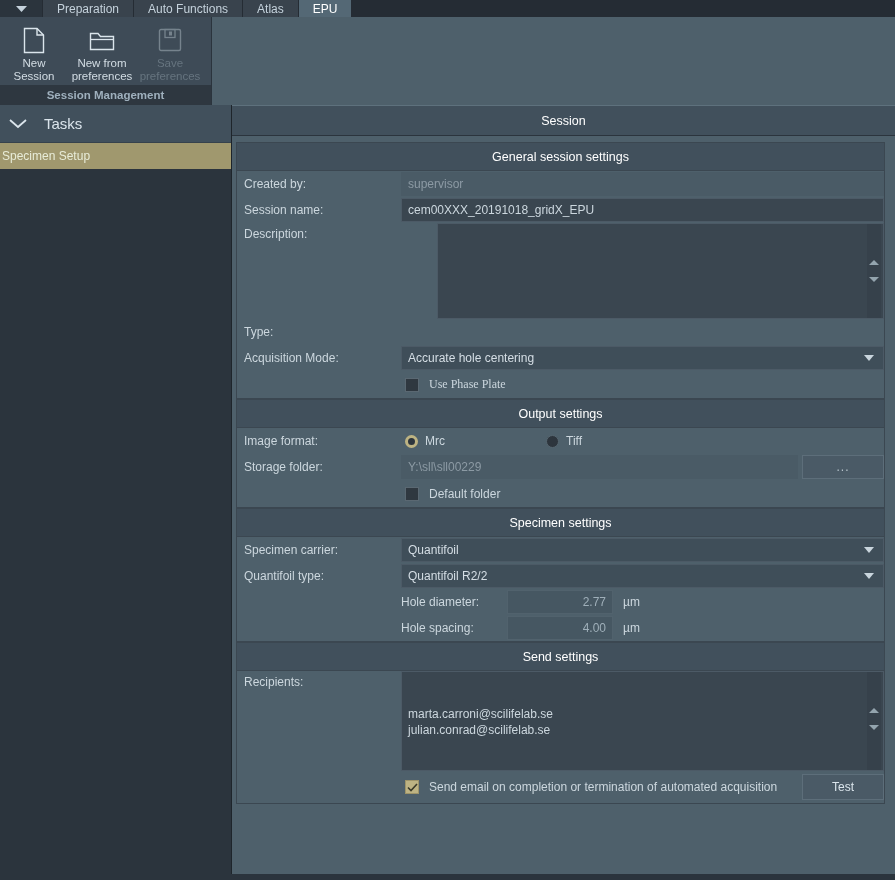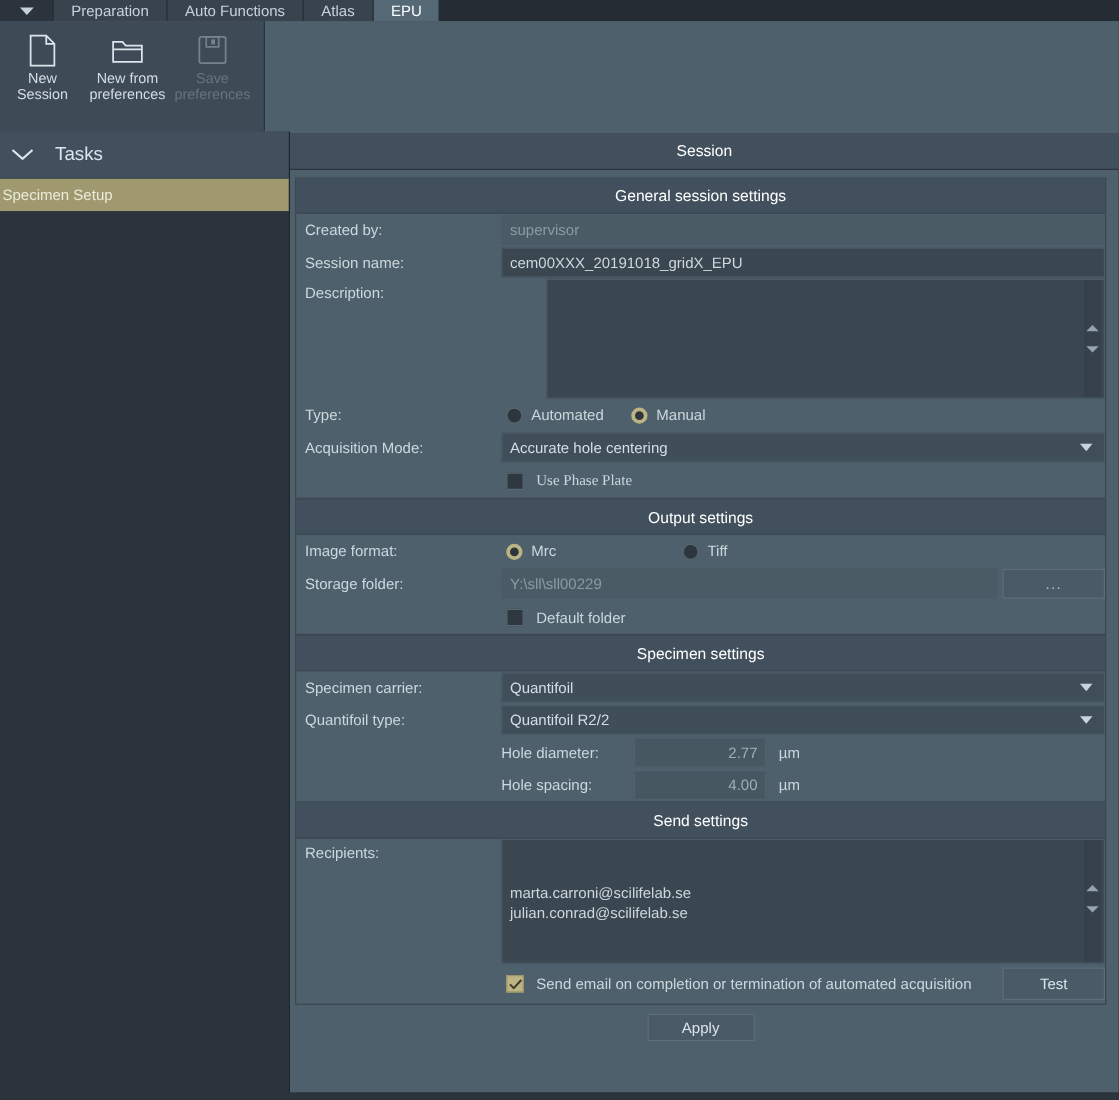--- a/index.html
+++ b/index.html
@@ -244,20 +244,21 @@
             <svg width="24" height="24" viewBox="0 0 24 24">
               <rect x="1.5" y="1.5" width="21" height="21" rx="1.5" fill="none" stroke="#76838d" stroke-width="1.4"></rect>
               <rect x="7" y="1.5" width="10" height="8" fill="none" stroke="#76838d" stroke-width="1.3"></rect>
               <rect x="11" y="3.5" width="3" height="4" fill="#76838d"></rect>
             </svg>
           </span>
           <span class="lbl"><span>Save</span><br><span>preferences</span></span>
         </div>
 
       </div>
+      <div class="ribbon-group-title">Session Management</div>
     </div>
     <div class="ribbon-rest"></div>
   </div>
 
   <div class="body">
 
     <div class="sidebar">
       <div class="tasks-header">
         <span class="chev">
           <svg width="20" height="11" viewBox="0 0 20 11">
@@ -303,30 +304,20 @@
                   <div class="ta-scroll mid">
                     <span class="arrow-up"></span>
                     <span class="arrow-dn"></span>
                   </div>
                 </div>
               </div>
             </div>
 
             <div class="row">
               <div class="row-label">Type:</div>
-              <div class="field" style="gap:22px; padding-left:4px;">
-                <div class="radio-wrap">
-                  <span class="radio"></span>
-                  <span class="radio-lbl">Automated</span>
-                </div>
-                <div class="radio-wrap">
-                  <span class="radio on"></span>
-                  <span class="radio-lbl">Manual</span>
-                </div>
-              </div>
             </div>
 
             <div class="row">
               <div class="row-label">Acquisition Mode:</div>
               <div class="field">
                 <div class="select">
                   <span>Accurate hole centering</span>
                   <span class="chev-dn"></span>
                 </div>
               </div>
@@ -458,22 +449,19 @@
                   </span>
                   <span class="check-lbl">Send email on completion or termination of automated acquisition</span>
                 </div>
                 <div class="btn test">Test</div>
               </div>
             </div>
 
           </div>
         </div>
 
-        <div class="apply-bar">
-          <div class="btn apply">Apply</div>
-        </div>
 
       </div>
     </div>
   </div>
 
   <div class="bottom-strip"></div>
 </div>
 
 </body></html>

